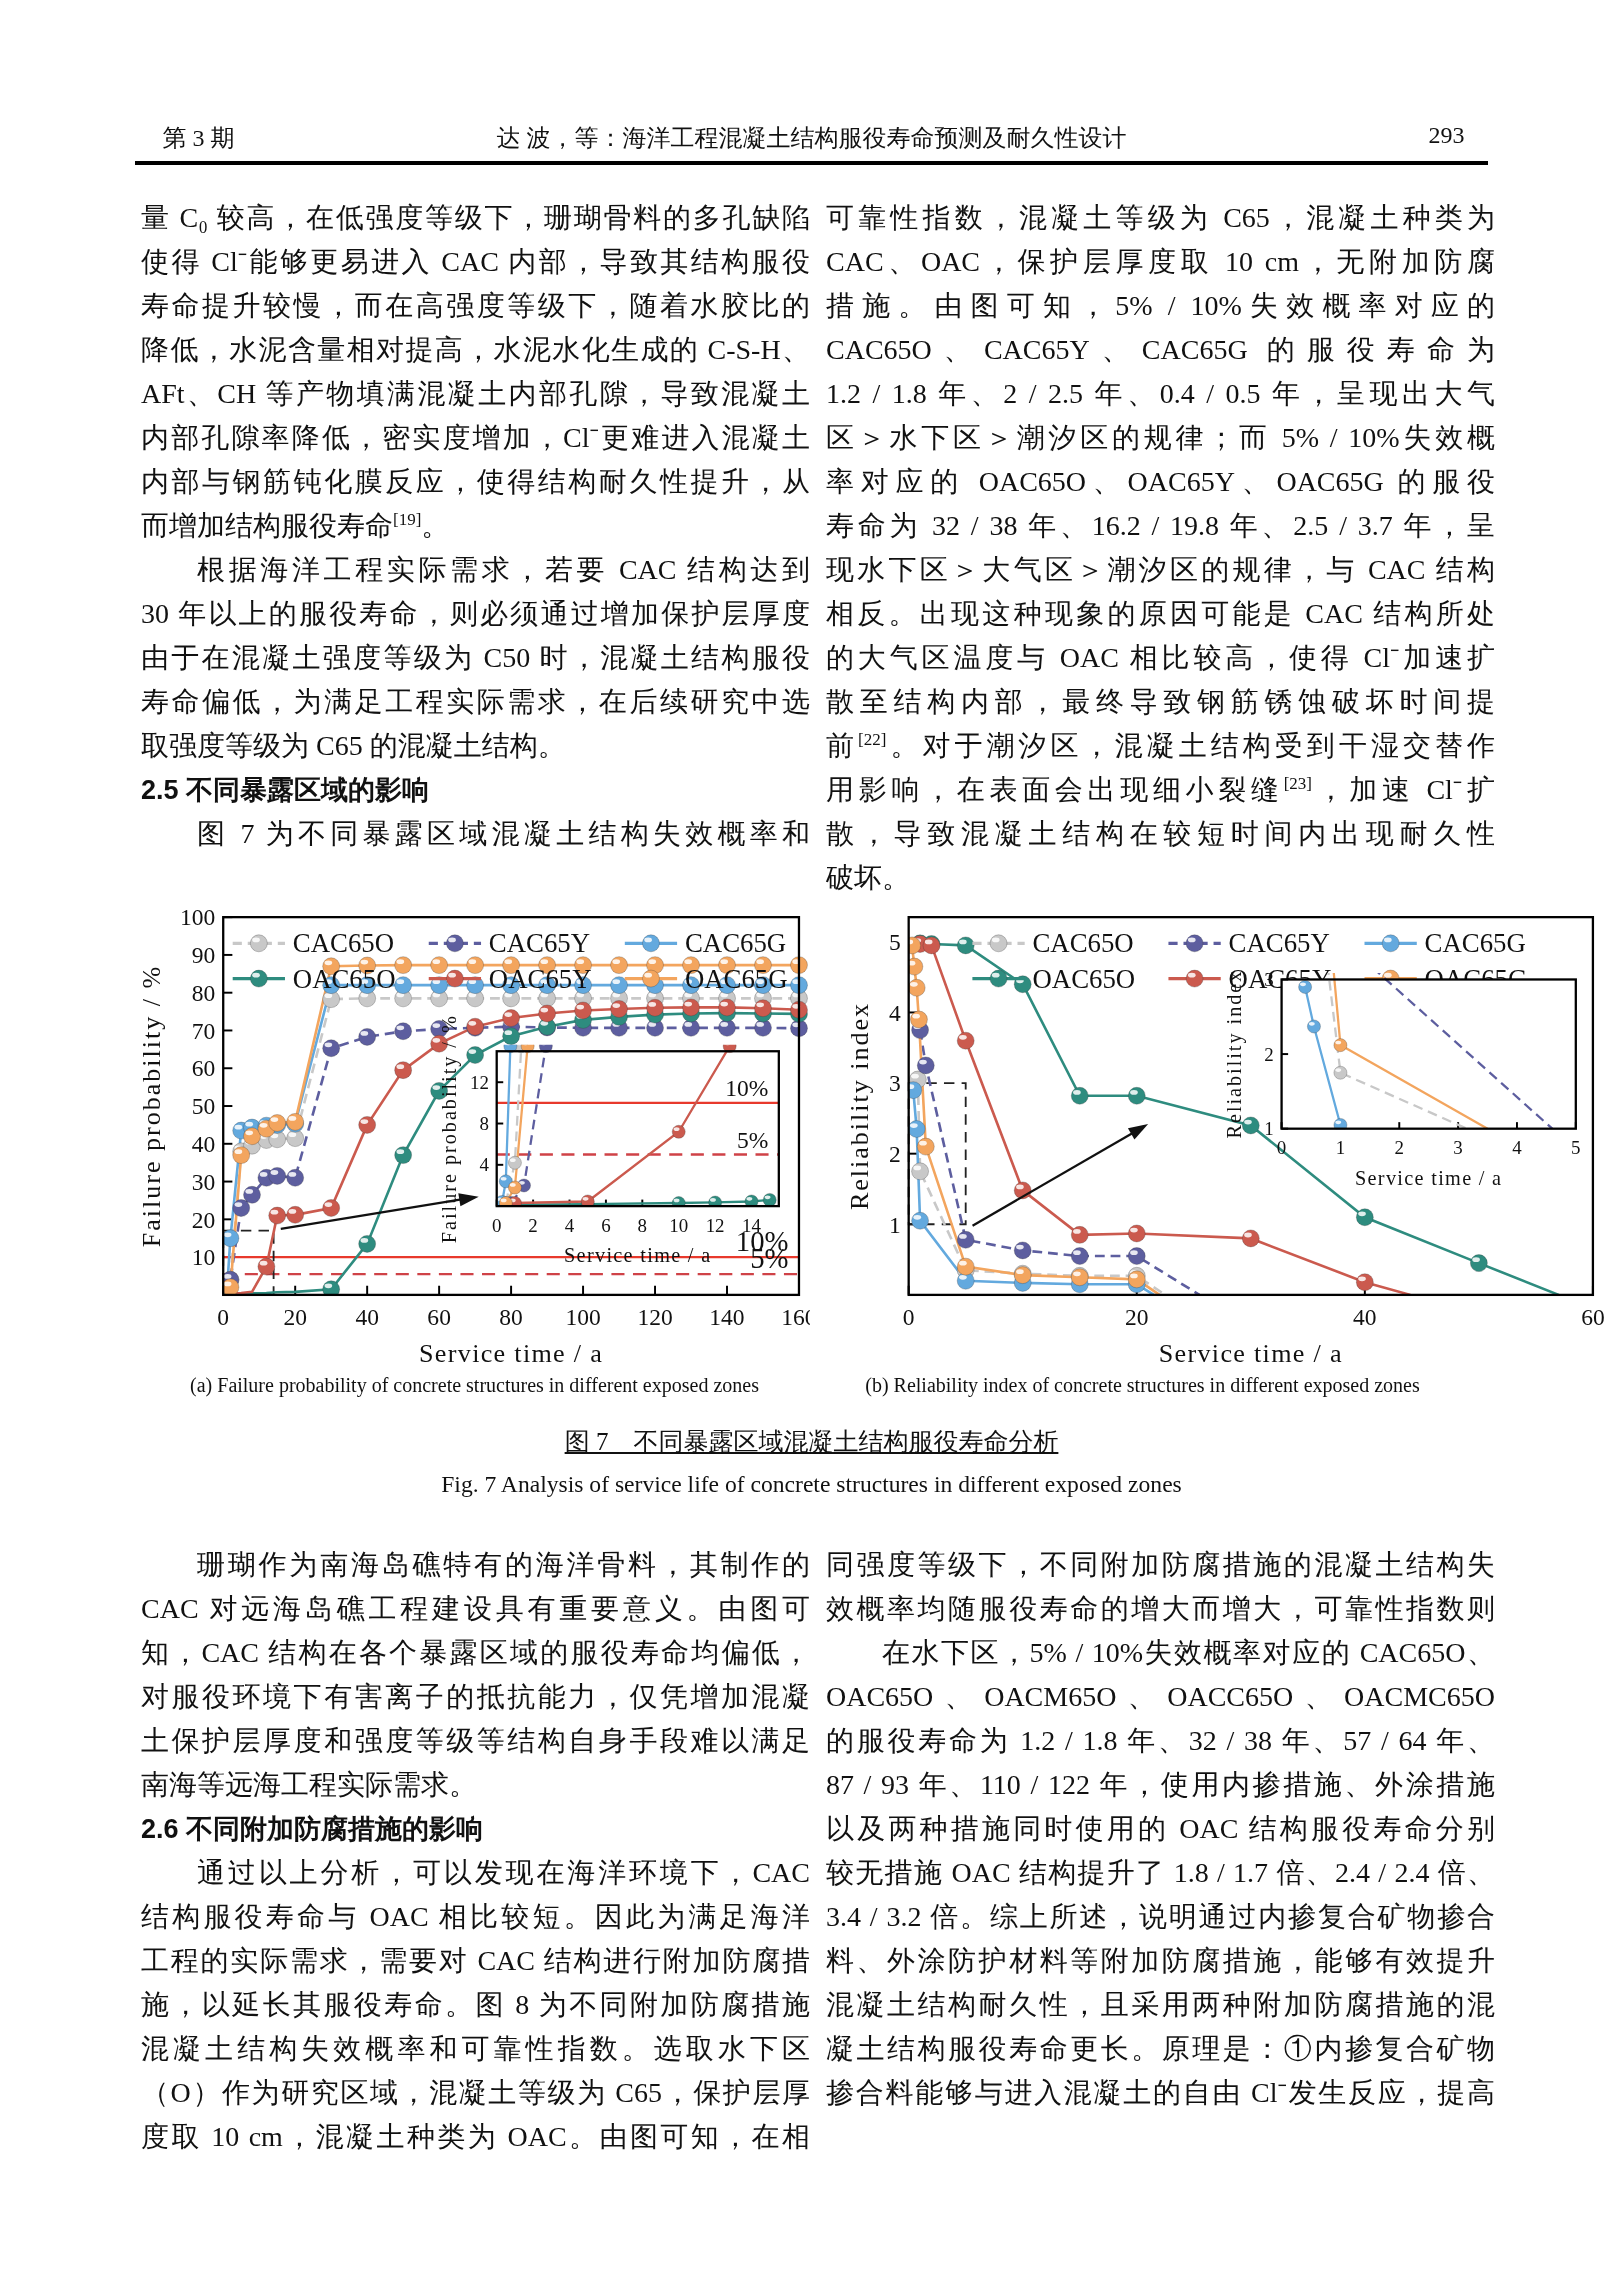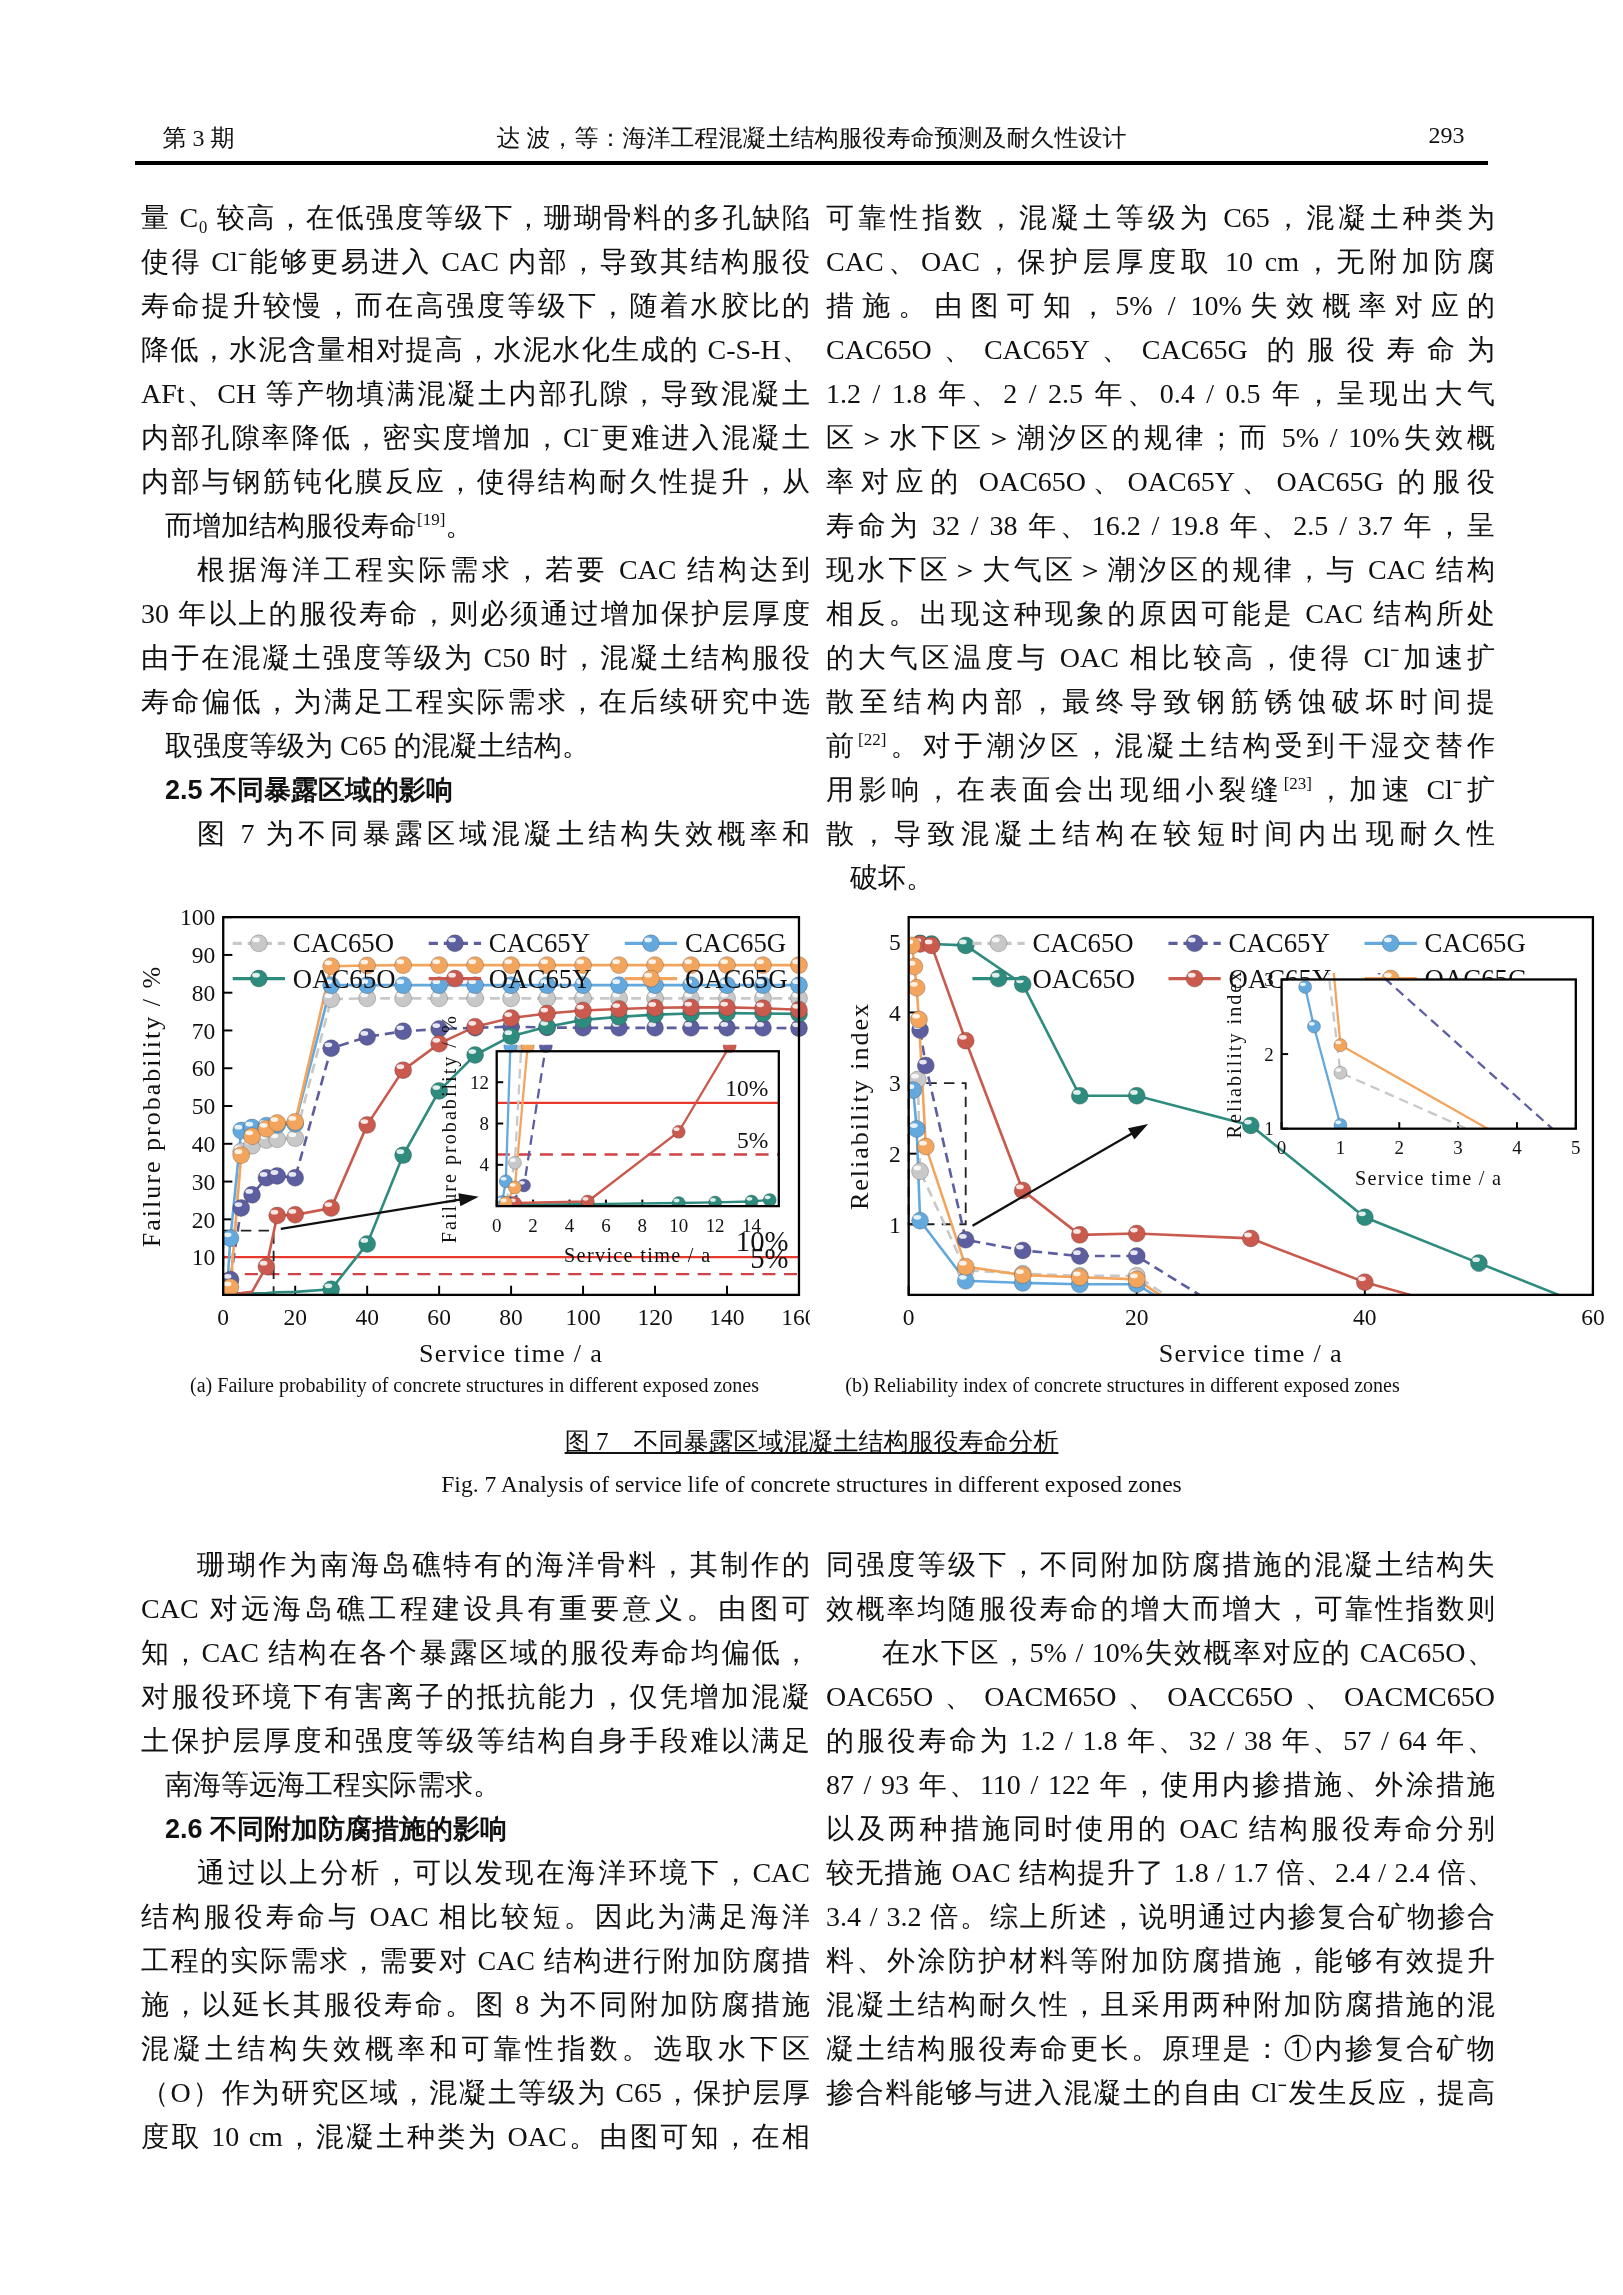--- a/index.html
+++ b/index.html
@@ -5,21 +5,21 @@
   html,body{margin:0;padding:0;background:#888;}
   .page{position:relative;width:1623px;height:2295px;background:#ffffff;
         font-family:"Liberation Serif",serif;color:#111;overflow:hidden;}
   .hdr{position:absolute;top:122px;left:135px;width:1353px;height:33px;font-size:24px;}
   .hdr .issue{position:absolute;left:27.5px;top:0;}
   .hdr .rtitle{position:absolute;left:50%;transform:translateX(-50%);white-space:nowrap;top:0;}
   .hdr .pageno{position:absolute;right:23.6px;top:0;}
   .rule{position:absolute;top:161px;left:135px;width:1353px;height:3.9px;background:#000;}
   .col{position:absolute;width:669px;font-size:28px;line-height:44px;}
   .tl{text-align:justify;text-align-last:justify;}
-  .tl.end{text-align-last:left;margin-left:24px;}
+  .tl.end{text-align-last:left;}
   .tl.ind{text-indent:2em;}
   .tl.h{font-weight:700;font-family:"Liberation Sans","DejaVu Sans",sans-serif;font-size:27px;text-align-last:left;}
   .tl sup{font-size:17px;line-height:0;}
   .chart{position:absolute;}
   .chart svg{display:block;}
   svg text{font-family:"Liberation Serif",serif;fill:#111;}
   .capline{position:absolute;display:flex;justify-content:center;white-space:nowrap;width:100%;}
   .cap-sub{font-size:20px;}
   .cap-zh{font-size:25px;}
   .cap-en{font-size:23.6px;}
@@ -661,21 +661,21 @@
         <text x="895.72" y="423.68" text-anchor="middle" font-size="31" letter-spacing="2">Service time / a</text>
         <text transform="translate(608.615,223.525) rotate(-90)" text-anchor="middle" font-size="31" letter-spacing="3">Reliability index</text>
       </svg>
   </div>
 
   <div class="capline cap-sub" style="left:-337px;top:1374px;width:1623px;transform:translateX(-336px);">
   </div>
   <div class="capline cap-sub" style="left:0;top:1374px;width:949px;">
     <span>(a) Failure probability of concrete structures in different exposed zones</span>
   </div>
-  <div class="capline cap-sub" style="left:648px;top:1374px;width:949px;text-align:center;">
+  <div class="capline cap-sub" style="left:668px;top:1374px;width:949px;text-align:center;">
     <span>(b) Reliability index of concrete structures in different exposed zones</span>
   </div>
   <div class="capline cap-zh" style="left:0;top:1425px;text-decoration:underline;">
     <span>图 7　不同暴露区域混凝土结构服役寿命分析</span>
   </div>
   <div class="capline cap-en" style="left:0;top:1471px;">
     <span>Fig. 7   Analysis of service life of concrete structures in different exposed zones</span>
   </div>
 
   <div class="col" id="col-bl" style="left:141px;top:1543px;">

